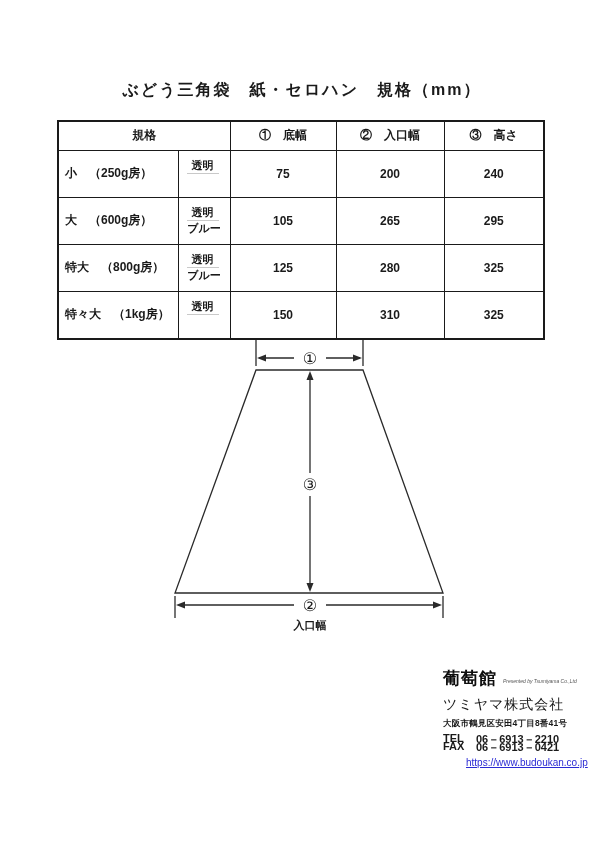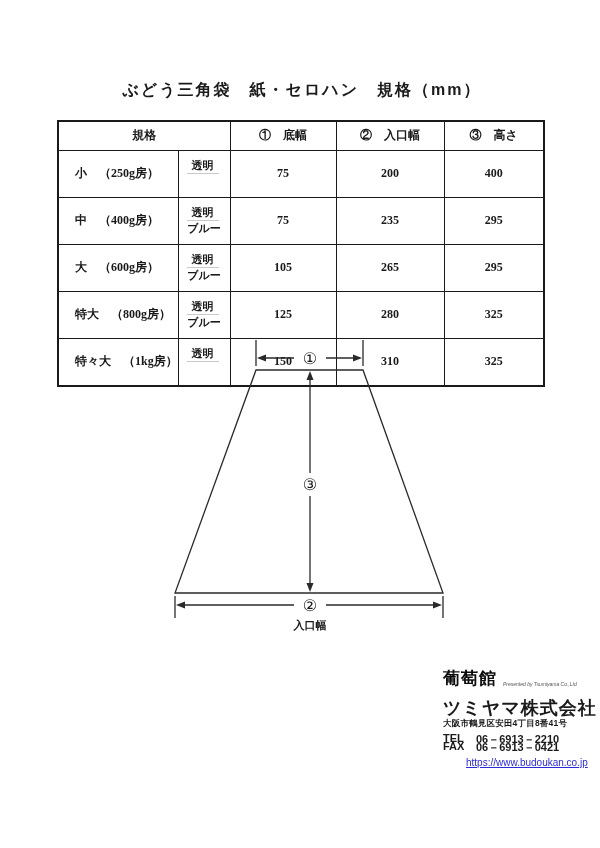--- a/index.html
+++ b/index.html
@@ -20,45 +20,45 @@
   }
   .spec-table col.c-name  { width:120px; }
   .spec-table col.c-color { width:52px; }
   .spec-table col.c-v1    { width:106px; }
   .spec-table col.c-v2    { width:108px; }
   .spec-table col.c-v3    { width:100px; }
   .spec-table th, .spec-table td {
     border:1.5px solid #1a1a1a; font-size:12px; font-weight:bold;
     text-align:center; vertical-align:middle;
   }
-  .spec-table { border:2px solid #1a1a1a;font-family:Liberation Serif, serif; }
+  .spec-table { border:2px solid #1a1a1a; }
   .spec-table thead th { height:29px; }
   .spec-table tbody tr { height:30px; }
-  .cell-name { text-align:left !important; padding-left:16px; white-space:nowrap; }
+  .cell-name { text-align:left !important; padding-left:6px; white-space:nowrap; }
   .cell-color { padding:8px !important; }
   .color-stack { display:flex; flex-direction:column; height:30px; }
   .color-stack .c-half {
     flex:1; display:flex; align-items:center; justify-content:center;
     font-size:11px; font-weight:bold; line-height:1;
   }
   .color-stack .c-half.first { border-bottom:1px solid #c9c9c9; margin:0 3px 0 0; }
   
   .diagram { position:absolute; left:0; top:330px; }
   .diagram line, .diagram polygon.outline { stroke:#2a2a2a; stroke-width:1.3; fill:none; }
   .diagram polygon.arrow { fill:#2a2a2a; stroke:none; }
   .diagram text { font-family:"Liberation Sans", sans-serif; fill:#1a1a1a; }
   .dim-label { font-size:16px; text-anchor:middle; }
   .dim-caption { font-size:11px; font-weight:bold; text-anchor:middle; }
   
   .footer { position:absolute; left:443px; top:670px; width:135px; height:115px; }
-  .logo-row { position:absolute; top:0; left:0; display:flex; align-items:flex-end; }
+  .logo-row { position:absolute; top:0; left:0; display:flex; align-items:center; }
   .logo-mark { font-size:17px; font-weight:900; letter-spacing:1px; color:#0d0d0d;
                font-family:"DejaVu Serif", serif; line-height:1; }
   .tagline { font-size:5px; font-style:italic; color:#555; margin:5px 0 0 6px; white-space:nowrap; }
-  .company { position:absolute; top:26px; left:0; font-size:18px; font-weight:bold; letter-spacing:1px; white-space:nowrap; }
+  .company { position:absolute; top:26px; left:0; font-size:14px; font-weight:normal; letter-spacing:1px; white-space:nowrap; }
   .address { position:absolute; top:48px; left:0; font-size:8.5px; font-weight:bold; letter-spacing:0.2px; white-space:nowrap; }
   .contact-row { position:absolute; left:0; display:flex; font-size:11px; font-weight:bold; white-space:nowrap; }
   .contact-row .lbl { width:33px; }
   .row-tel { top:62px; }
   .row-fax { top:70px; }
   .site-link { position:absolute; top:87px; left:0; font-size:10px; text-decoration:underline; white-space:nowrap; }
 </style>
 </head>
 <body>
 
@@ -86,33 +86,21 @@
       <tr>
         <td class="cell-name">小　（250g房）</td>
         <td class="cell-color">
           <div class="color-stack">
             <div class="c-half first">透明</div>
             <div class="c-half"></div>
           </div>
         </td>
         <td>75</td>
         <td>200</td>
-        <td>400</td>
-      </tr>
-      <tr>
-        <td class="cell-name">中　（400g房）</td>
-        <td class="cell-color">
-          <div class="color-stack">
-            <div class="c-half first">透明</div>
-            <div class="c-half">ブルー</div>
-          </div>
-        </td>
-        <td>75</td>
-        <td>235</td>
-        <td>295</td>
+        <td>240</td>
       </tr>
       <tr>
         <td class="cell-name">大　（600g房）</td>
         <td class="cell-color">
           <div class="color-stack">
             <div class="c-half first">透明</div>
             <div class="c-half">ブルー</div>
           </div>
         </td>
         <td>105</td>

